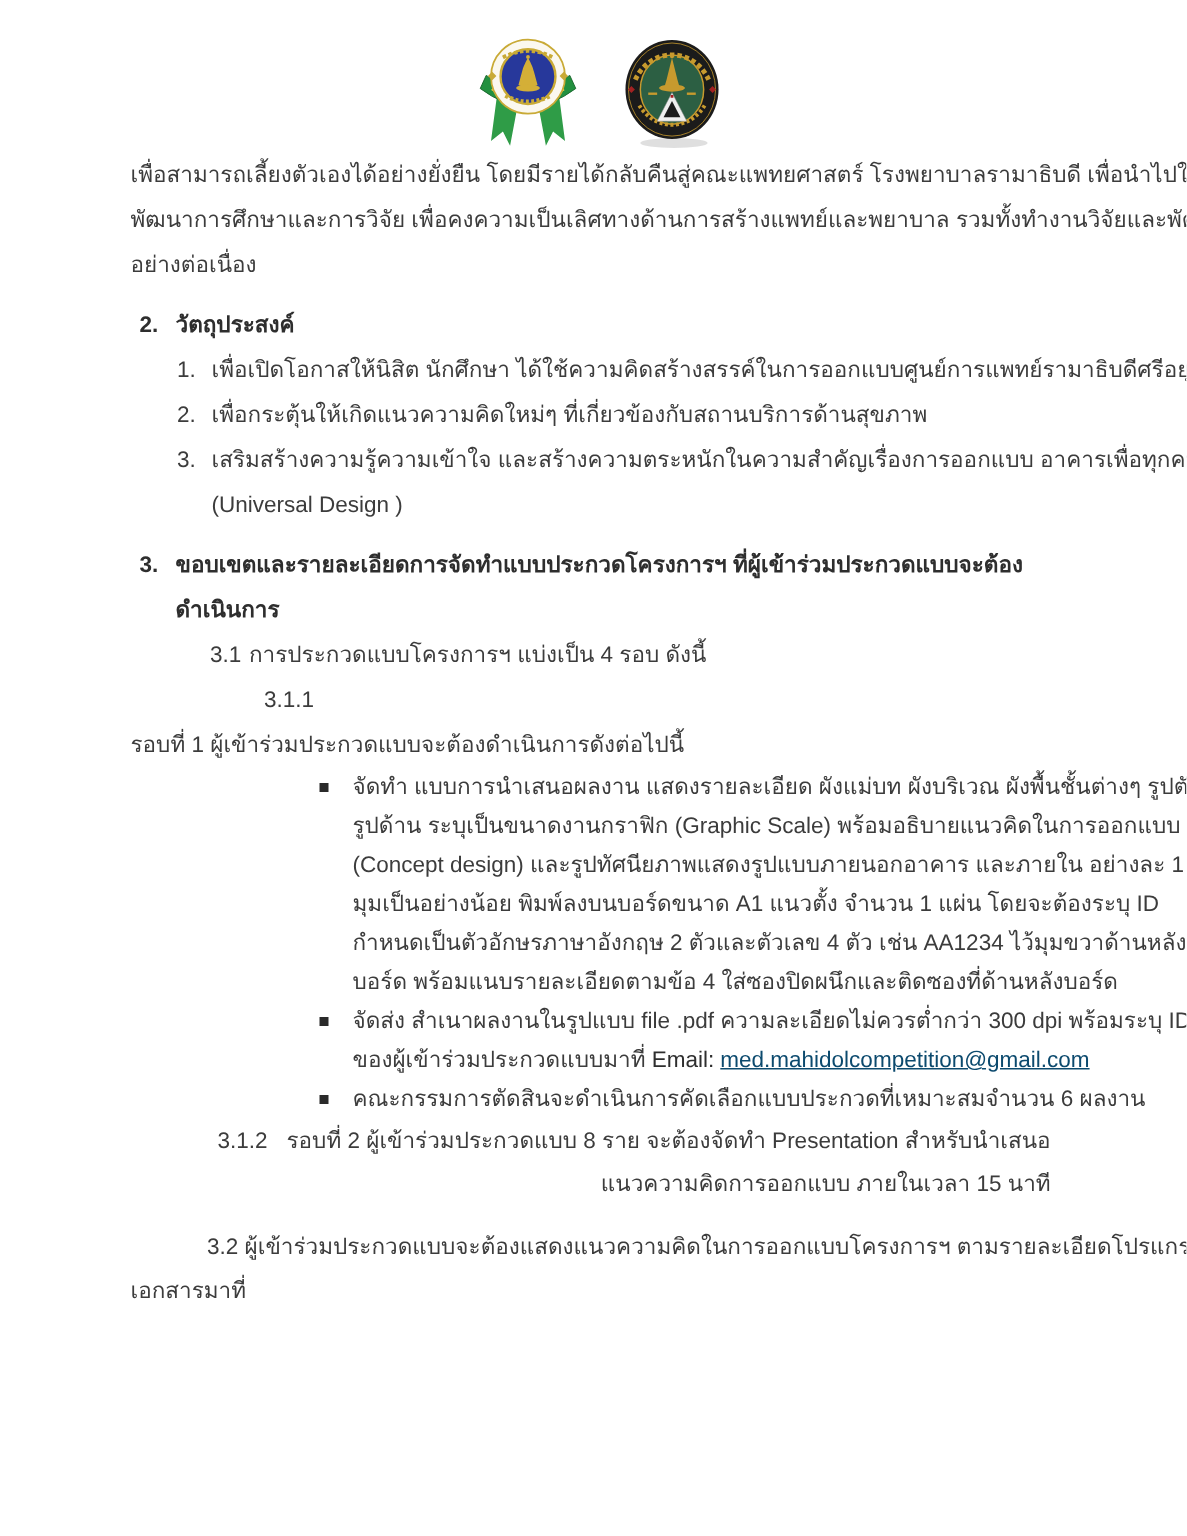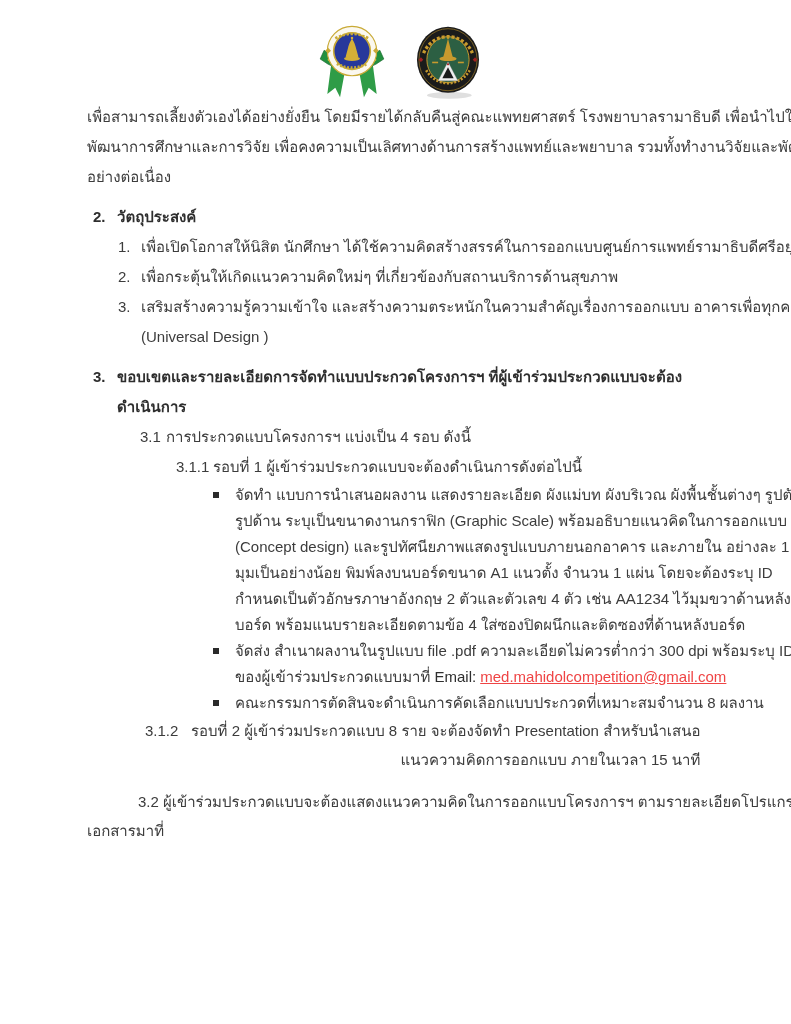--- a/index.html
+++ b/index.html
@@ -25,38 +25,38 @@
   .sec-head { display: flex; font-weight: bold; color: #2e2e2e; line-height: 30px; }
   .sec-head .num { padding-left: 6px; width: 24px; flex: 0 0 auto; }
   .sec2 { margin-top: 10px; }
   .sec3 { margin-top: 10px; }
 
   .obj-item { display: flex; line-height: 30px; }
   .obj-item .num { margin-left: 31px; width: 23px; flex: 0 0 auto; }
 
   .clause31 { display: flex; line-height: 30px; align-items: center; }
   .clause31 .num { margin-left: 53px; width: 26px; flex: 0 0 auto; }
-  .clause311 { display: flex; line-height: 30px; }
+  .clause311 { display: flex; line-height: 30px; flex-direction: column; }
   .clause311 .num { margin-left: 89px; width: 37px; flex: 0 0 auto; }
 
   .bullets { margin-left: 126px; }
   .bullet { display: flex; }
   .bullet .glyph { width: 6px; height: 6px; background: #2a2a2a; margin: 10px 16px 0 0; flex: 0 0 auto; }
   .bullet .line { line-height: 26px; }
 
   .clause312 { display: flex; }
   .clause312 .num { margin-left: 58px; width: 46px; flex: 0 0 auto; line-height: 29px; }
   .clause312 .line { line-height: 29px; text-align: right; }
 
   .clause32 { margin-top: 13px; }
   .clause32 .line { line-height: 29px; }
   .clause32 .first { margin-left: 51px; }
 
   .bold { font-weight: normal; color: #2e2e2e; margin-right: 4px; }
-  a.email { color: #ef4444; text-decoration: underline; cursor: pointer; }
+  a.email { color: #0c4a6e; text-decoration: underline; cursor: pointer; }
 </style>
 </head>
 <body>
 
 <div class="page">
 
   <div class="logos">
     <div class="logo-mahidol">
       <svg viewBox="0 0 100 98" xmlns="http://www.w3.org/2000/svg">
         <path d="M24 50 L19 88 L29 80 L35 92 L41 60 Z" fill="#2f9c47"></path>
@@ -161,21 +161,21 @@
         <div class="bullet">
           <span class="glyph"></span>
           <span>
             <span class="line">จัดส่ง สำเนาผลงานในรูปแบบ file .pdf ความละเอียดไม่ควรต่ำกว่า 300 dpi พร้อมระบุ ID</span>
             <span class="line"><span>ของผู้เข้าร่วมประกวดแบบมาที่ </span><span class="bold">Email:</span><a class="email">med.mahidolcompetition@gmail.com</a></span>
           </span>
         </div>
         <div class="bullet">
           <span class="glyph"></span>
           <span>
-            <span class="line">คณะกรรมการตัดสินจะดำเนินการคัดเลือกแบบประกวดที่เหมาะสมจำนวน 8 ผลงาน</span>
+            <span class="line">คณะกรรมการตัดสินจะดำเนินการคัดเลือกแบบประกวดที่เหมาะสมจำนวน 6 ผลงาน</span>
           </span>
         </div>
       </div>
 
       <div class="clause312">
         <span class="num">3.1.2</span>
         <span>
           <span class="line">รอบที่ 2 ผู้เข้าร่วมประกวดแบบ 8 ราย จะต้องจัดทำ Presentation สำหรับนำเสนอ</span>
           <span class="line">แนวความคิดการออกแบบ ภายในเวลา 15 นาที</span>
         </span>

